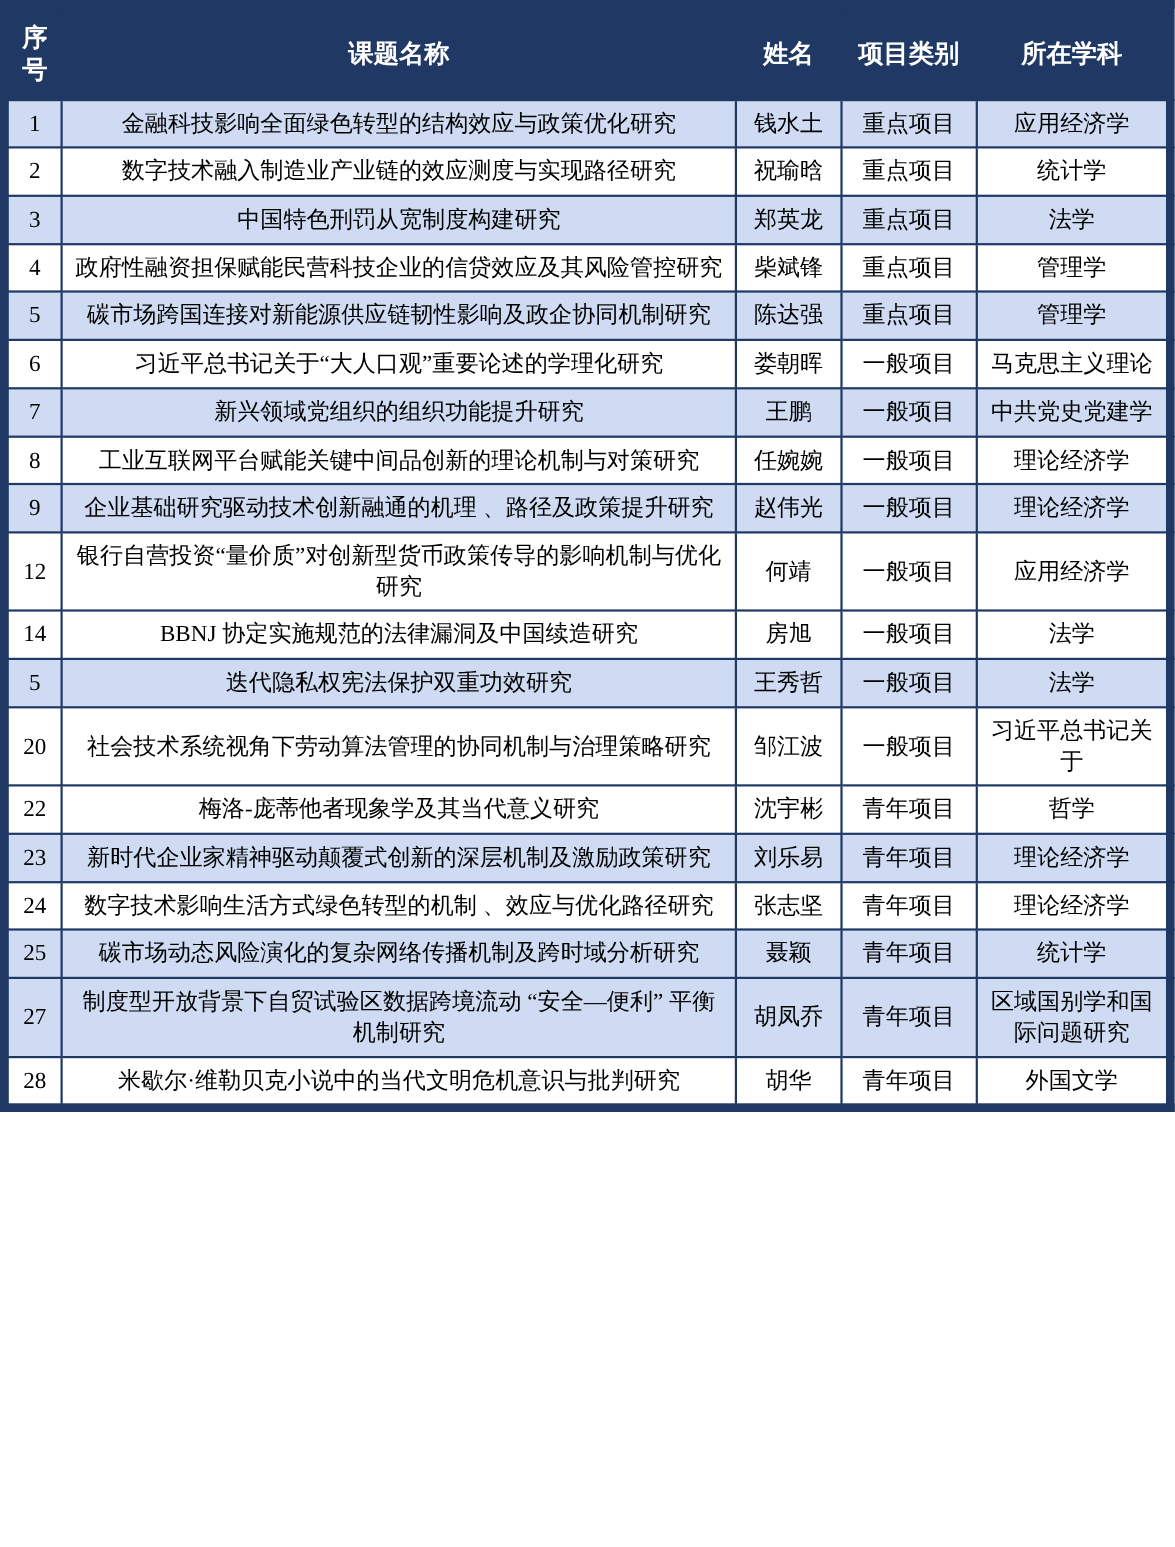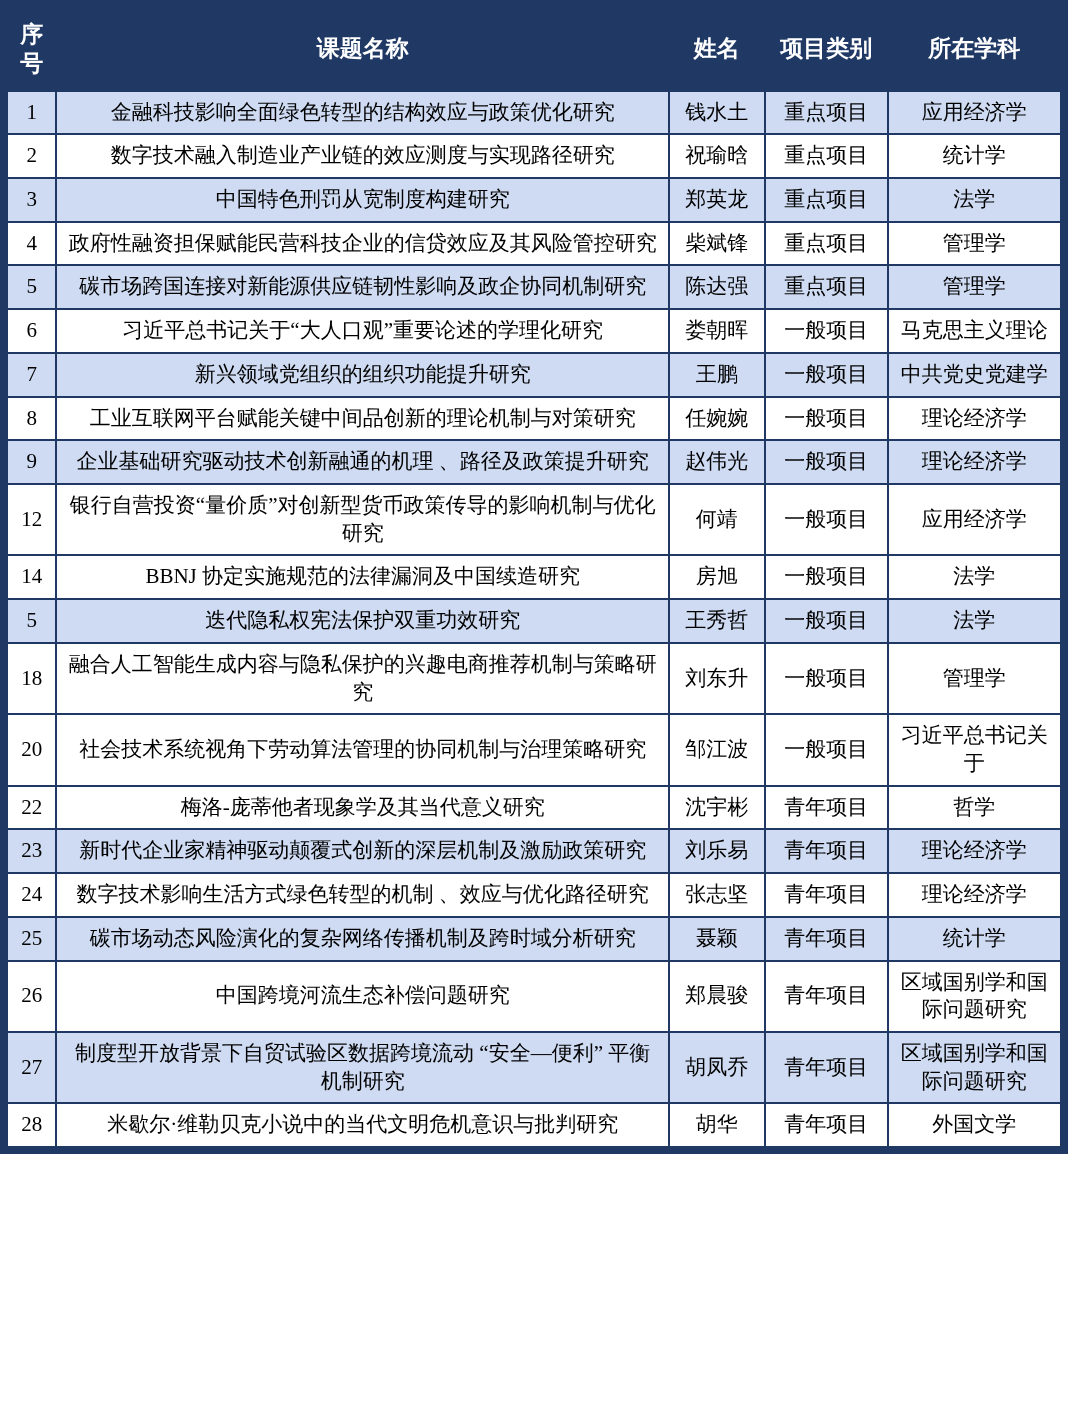--- a/index.html
+++ b/index.html
@@ -150,27 +150,20 @@
     <td>法学</td>
   </tr>
         <tr class="alt">
     <td>5</td>
     <td>迭代隐私权宪法保护双重功效研究</td>
     <td>王秀哲</td>
     <td>一般项目</td>
     <td>法学</td>
   </tr>
         <tr>
-    <td>18</td>
-    <td>融合人工智能生成内容与隐私保护的兴趣电商推荐机制与策略研究</td>
-    <td>刘东升</td>
-    <td>一般项目</td>
-    <td>管理学</td>
-  </tr>
-        <tr>
     <td>20</td>
     <td>社会技术系统视角下劳动算法管理的协同机制与治理策略研究</td>
     <td>邹江波</td>
     <td>一般项目</td>
     <td>习近平总书记关于</td>
   </tr>
         <tr>
     <td>22</td>
     <td>梅洛-庞蒂他者现象学及其当代意义研究</td>
     <td>沈宇彬</td>
@@ -190,27 +183,20 @@
     <td>张志坚</td>
     <td>青年项目</td>
     <td>理论经济学</td>
   </tr>
         <tr class="alt">
     <td>25</td>
     <td>碳市场动态风险演化的复杂网络传播机制及跨时域分析研究</td>
     <td>聂颖</td>
     <td>青年项目</td>
     <td>统计学</td>
-  </tr>
-        <tr>
-    <td>26</td>
-    <td>中国跨境河流生态补偿问题研究</td>
-    <td>郑晨骏</td>
-    <td>青年项目</td>
-    <td>区域国别学和国际问题研究</td>
   </tr>
         <tr class="alt">
     <td>27</td>
     <td>制度型开放背景下自贸试验区数据跨境流动 “安全—便利” 平衡机制研究</td>
     <td>胡凤乔</td>
     <td>青年项目</td>
     <td>区域国别学和国际问题研究</td>
   </tr>
         <tr>
     <td>28</td>

